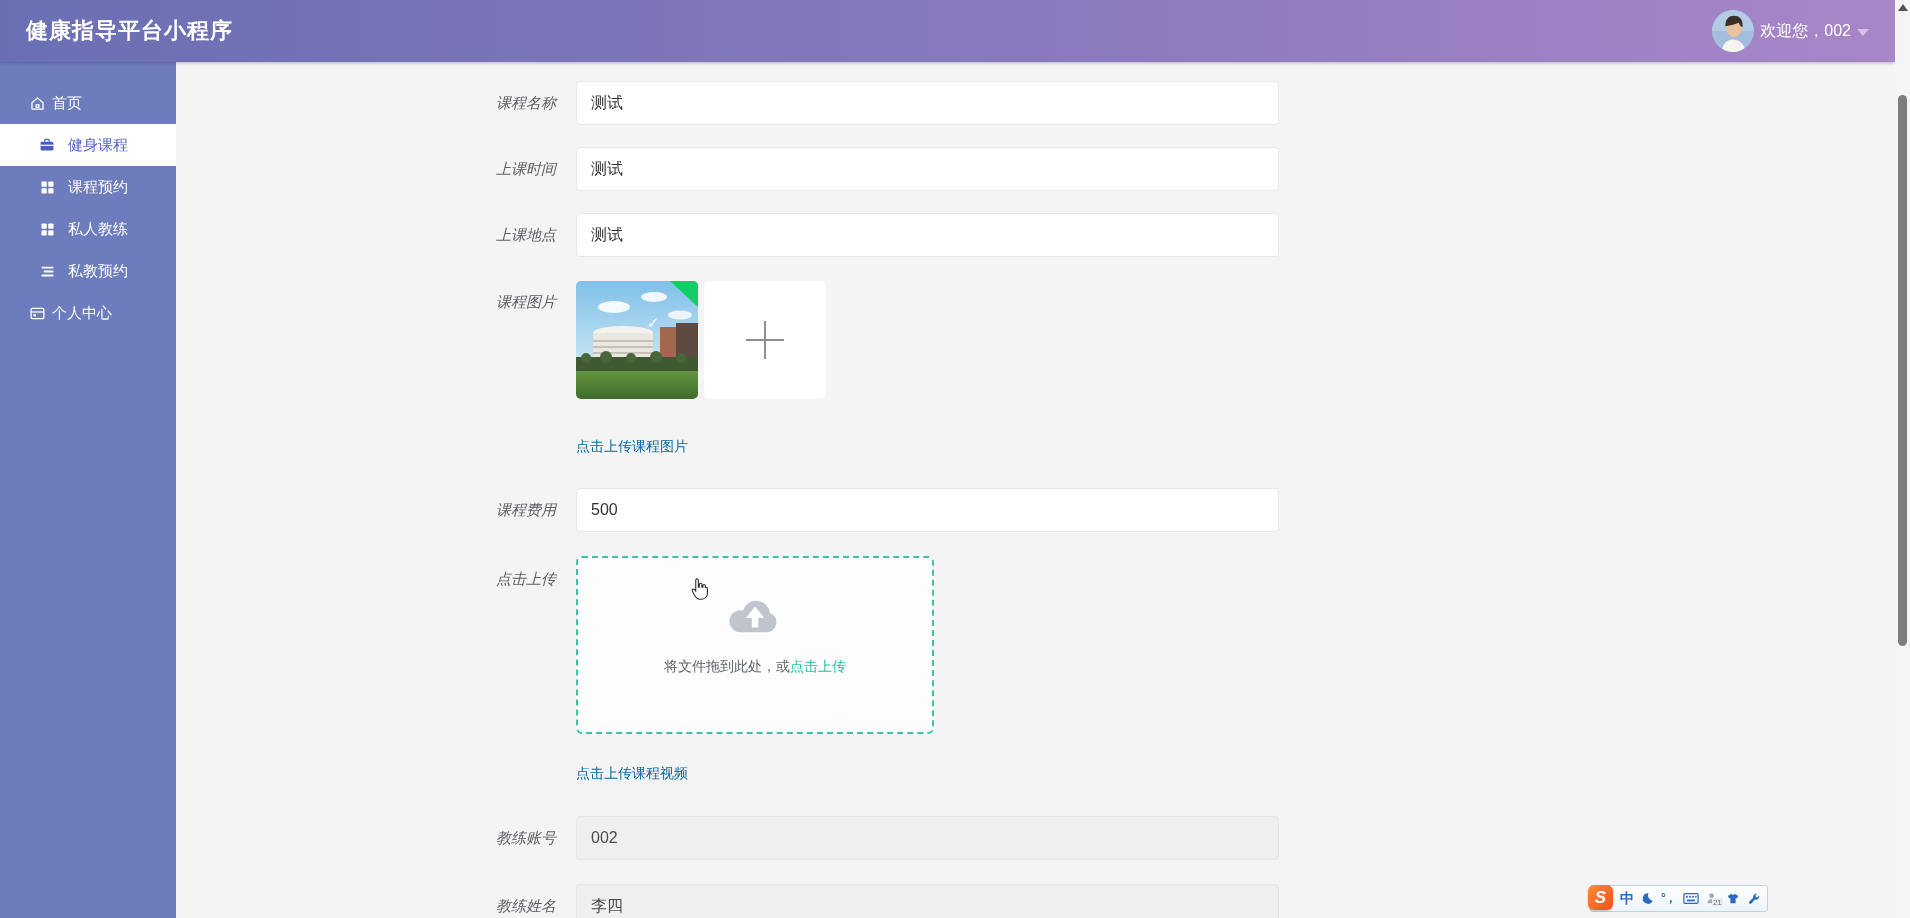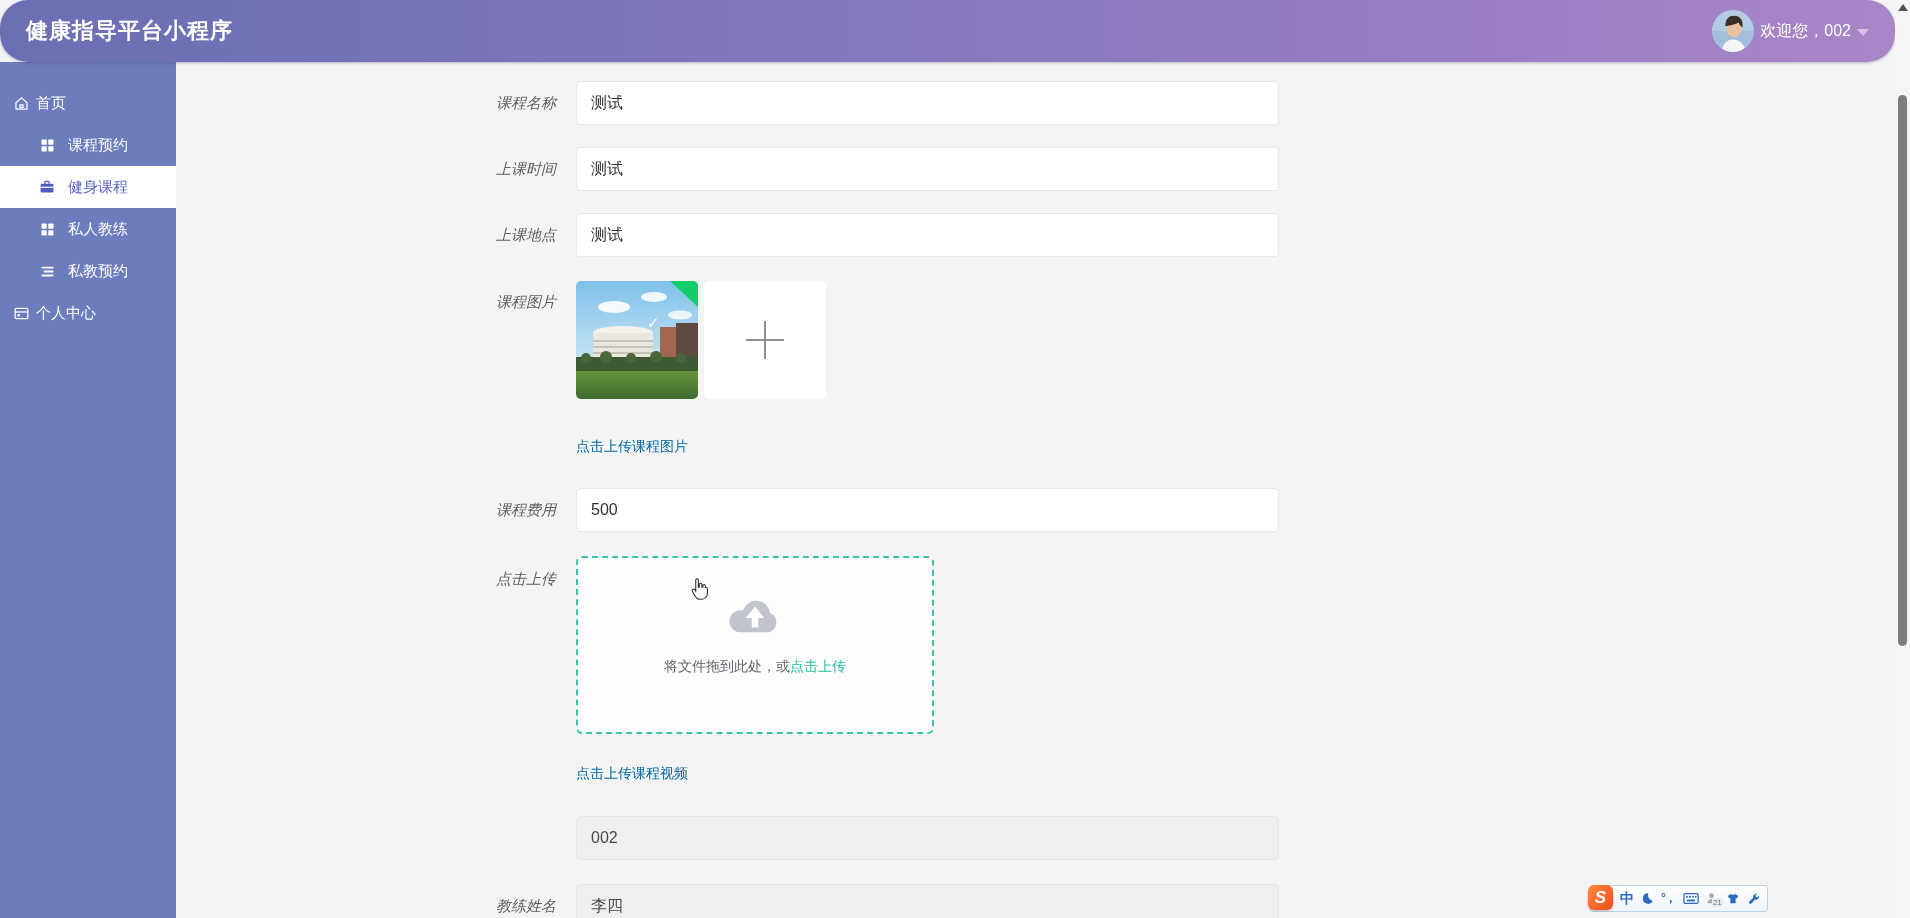--- a/index.html
+++ b/index.html
@@ -3,34 +3,34 @@
 <meta charset="utf-8">
 <style>
   * { margin:0; padding:0; box-sizing:border-box; }
   html,body { width:1910px; height:918px; overflow:hidden; background:#f4f4f5;
               font-family:"Liberation Sans","DejaVu Sans",sans-serif; }
 
   
   .header { position:absolute; left:0; top:0; width:1895px; height:62px;
     background:linear-gradient(to right,#6a6fb3,#8a79bd 55%,#a886c8);
     display:flex; align-items:center; padding:0 26px;
-    box-shadow:0 1px 3px rgba(60,50,100,.35); z-index:5;border-radius:28px; }
+    box-shadow:0 1px 3px rgba(60,50,100,.35); z-index:5; }
   .header-title { color:#fff; font-size:22px; font-weight:bold; letter-spacing:1px; }
   .header-right { margin-left:auto; display:flex; align-items:center; gap:6px; cursor:pointer; }
   .avatar { width:42px; height:42px; border-radius:50%; overflow:hidden; background:#9fb9d8; flex:0 0 auto; }
   .welcome { color:#fff; font-size:16px; }
   .caret-down { width:0; height:0; border-left:6px solid transparent; border-right:6px solid transparent;
     border-top:7px solid #d6c2e8; margin-top:2px; }
 
   
   .sidebar { position:absolute; left:0; top:62px; width:176px; bottom:0;
     background:#6d7cbc; padding-top:20px; z-index:4; }
   .side-item { height:42px; display:flex; align-items:center; color:#fff;
     font-size:15px; cursor:pointer; white-space:nowrap; }
-  .side-item.lvl1 { padding-left:12px; gap:6px; }
+  .side-item.lvl1 { padding-left:28px; gap:6px; }
   .side-item.lvl2 { padding-left:38px; gap:12px; }
   .side-item.active { background:#ffffff; color:#5763c8; }
   .side-item .ico { display:inline-flex; width:18px; height:18px; align-items:center; justify-content:center; }
 
   
   .main { position:absolute; left:176px; top:62px; right:15px; bottom:0;
     background:#f4f4f5; overflow:hidden; }
   .f-label { position:absolute; left:0; width:390px; text-align:right; padding-right:10px;
     color:#5b5d60; font-size:15px; line-height:44px;font-style:italic; }
   .f-label.top { line-height:22px; }
@@ -114,40 +114,40 @@
 <div class="sidebar">
   <div class="side-item lvl1">
     <span class="ico">
       <svg width="17" height="17" viewBox="0 0 20 20" fill="none" stroke="#fff" stroke-width="1.5">
         <path d="M3.5 9.2 10 3.4l6.5 5.8v7.3H3.5z" stroke-linejoin="round"></path>
         <rect x="8.3" y="11.6" width="3.4" height="3"></rect>
       </svg>
     </span>
     <span>首页</span>
   </div>
+  <div class="side-item lvl2 active">
+    <span class="ico">
+      <svg width="16" height="16" viewBox="0 0 20 20">
+        <path d="M7.2 6V4.6A1.6 1.6 0 0 1 8.8 3h2.4a1.6 1.6 0 0 1 1.6 1.6V6" fill="none" stroke="#4a5ac6" stroke-width="1.7"></path>
+        <rect x="2" y="6" width="16" height="11" rx="1.6" fill="#4a5ac6"></rect>
+        <rect x="2" y="9.6" width="16" height="1.5" fill="#ffffff"></rect>
+      </svg>
+    </span>
+    <span>健身课程</span>
+  </div>
   <div class="side-item lvl2">
     <span class="ico">
       <svg width="15" height="15" viewBox="0 0 20 20" fill="#fff">
         <rect x="2" y="2" width="7" height="7" rx="1"></rect>
           <rect x="11" y="2" width="7" height="7" rx="1"></rect>
         <rect x="2" y="11" width="7" height="7" rx="1"></rect>
           <rect x="11" y="11" width="7" height="7" rx="1"></rect>
       </svg>
     </span>
     <span>课程预约</span>
-  </div>
-  <div class="side-item lvl2 active">
-    <span class="ico">
-      <svg width="16" height="16" viewBox="0 0 20 20">
-        <path d="M7.2 6V4.6A1.6 1.6 0 0 1 8.8 3h2.4a1.6 1.6 0 0 1 1.6 1.6V6" fill="none" stroke="#4a5ac6" stroke-width="1.7"></path>
-        <rect x="2" y="6" width="16" height="11" rx="1.6" fill="#4a5ac6"></rect>
-        <rect x="2" y="9.6" width="16" height="1.5" fill="#ffffff"></rect>
-      </svg>
-    </span>
-    <span>健身课程</span>
   </div>
   <div class="side-item lvl2">
     <span class="ico">
       <svg width="15" height="15" viewBox="0 0 20 20" fill="#fff">
         <rect x="2" y="2" width="7" height="7" rx="1"></rect>
           <rect x="11" y="2" width="7" height="7" rx="1"></rect>
         <rect x="2" y="11" width="7" height="7" rx="1"></rect>
           <rect x="11" y="11" width="7" height="7" rx="1"></rect>
       </svg>
     </span>
@@ -242,20 +242,21 @@
         <rect x="28.6" y="26" width="6.8" height="11" fill="#ffffff"></rect>
       </svg>
     </div>
     <div class="drop-line">
       <span>将文件拖到此处，或</span><span class="link">点击上传</span>
     </div>
   </div>
 
   <div class="hint" style="top:702px">点击上传课程视频</div>
 
+  <div class="f-label" style="top:754px">教练账号</div>
   <input class="f-input" style="top: 754px;" disabled="" value="002">
 
   <div class="f-label" style="top:822px">教练姓名</div>
   <input class="f-input" style="top: 822px;" disabled="" value="李四">
 </div>
 
 <div class="scrollbar">
   <div class="scroll-up"></div>
   <div class="scroll-thumb"></div>
 </div>

